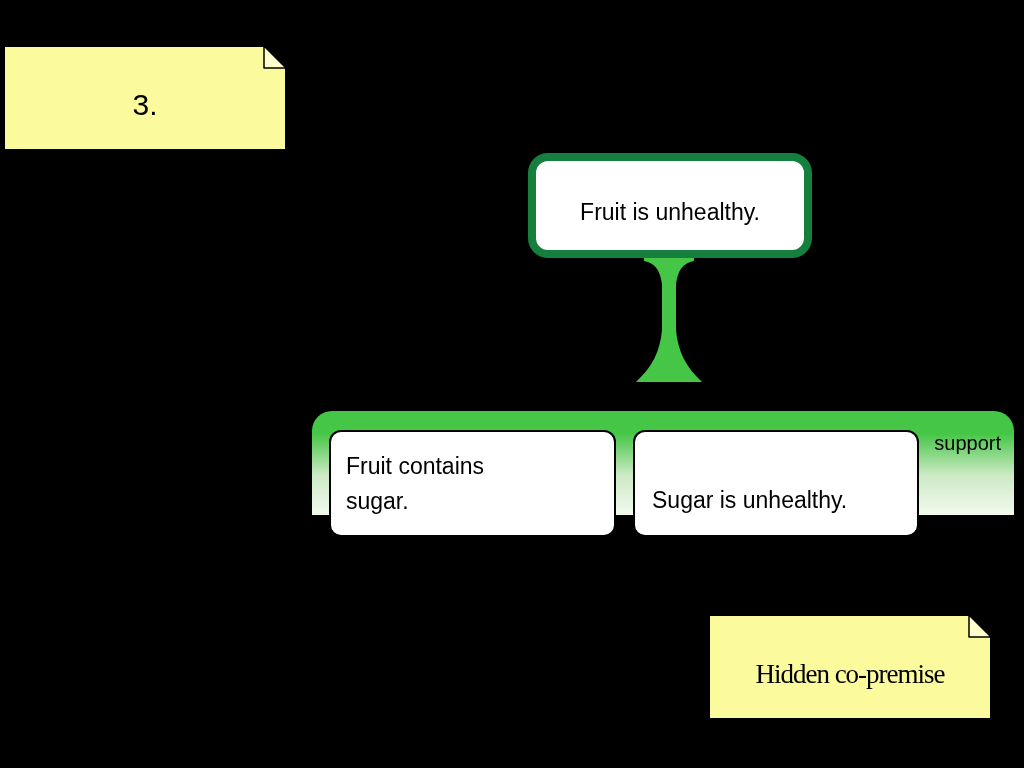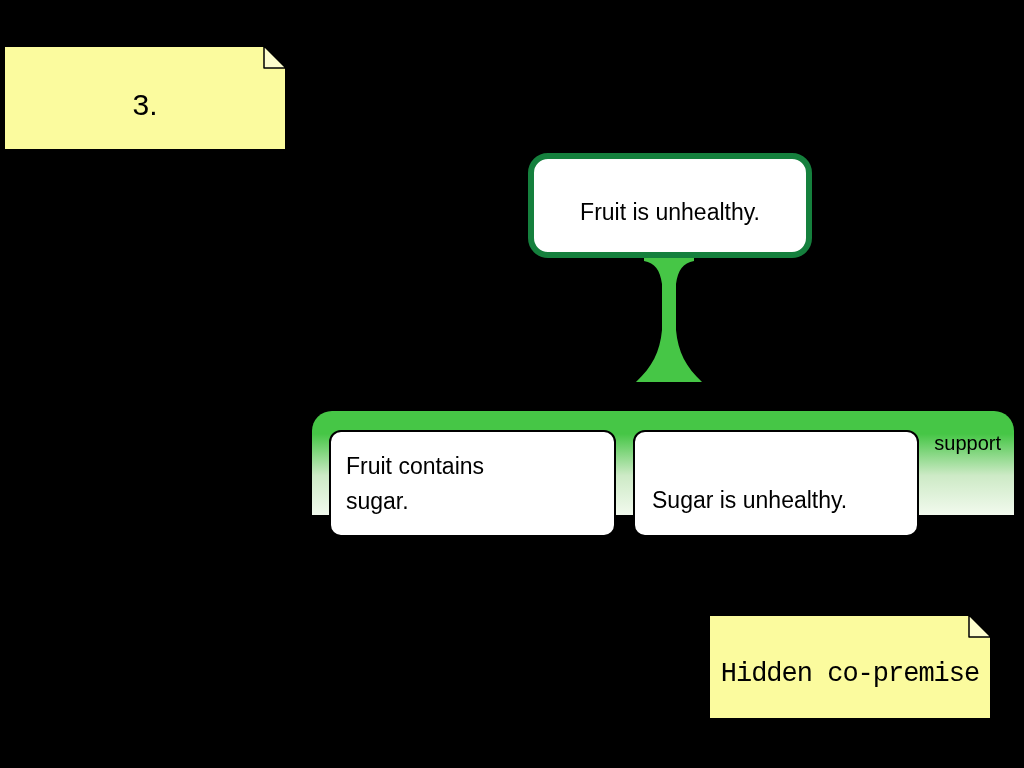--- a/index.html
+++ b/index.html
@@ -25,26 +25,26 @@
   .note-2{left:708px;top:614px;width:284px;height:106px;}
   .note svg{position:absolute;left:0;top:0;width:100%;height:100%;}
   .note-body{fill:var(--note-yellow);stroke:#000;stroke-width:2;}
   .note-fold{fill:var(--note-fold);stroke:#000;stroke-width:1.5;stroke-linejoin:round;}
   .note-text{
     position:absolute;inset:0;
     display:flex;align-items:center;justify-content:center;
     padding-top:14px;
   }
   .note-1 .note-text{font-size:30px;}
-  .note-2 .note-text{font-size:27px;font-family:Liberation Mono, monospace;letter-spacing:-1px;}
+  .note-2 .note-text{font-size:27px;font-family:Liberation Serif, serif;letter-spacing:-1px;}
 
   
   .claim-box{
     position:absolute;left:528px;top:153px;width:284px;height:105px;
-    background:#fff;border:6px solid #15803d;border-radius:20px;
+    background:#fff;border:8px solid #15803d;border-radius:20px;
     display:flex;align-items:center;justify-content:center;
     font-size:23px;padding-top:13px;
   }
 
   
   .connector{position:absolute;left:630px;top:256px;width:80px;height:126px;}
   .connector path{fill:var(--support-green);}
 
   
   .support-group{

